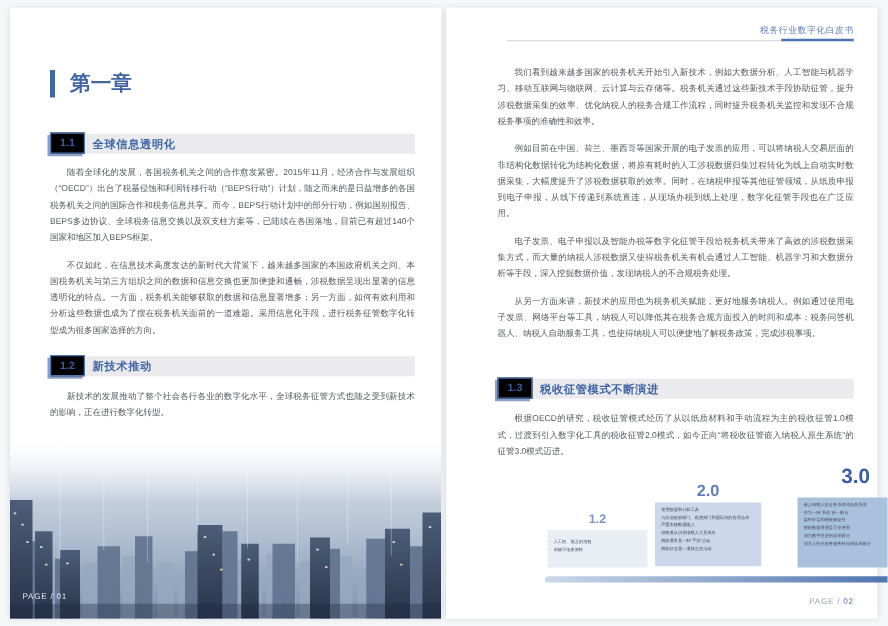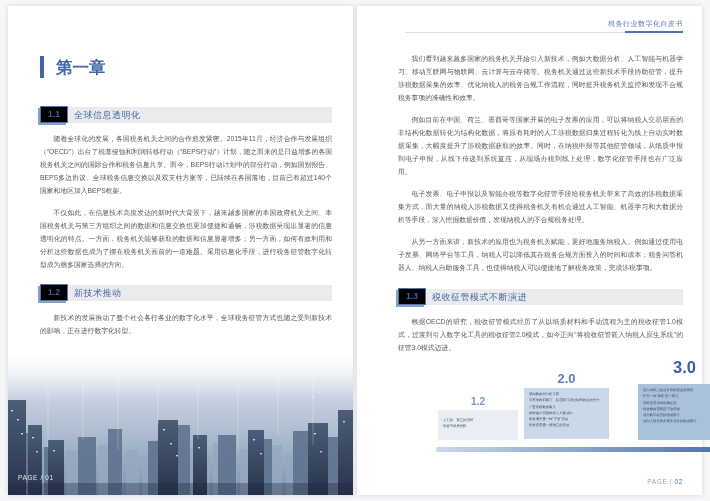--- a/index.html
+++ b/index.html
@@ -8,41 +8,41 @@
   .page { position:absolute; top:6px; width:345px; height:489px; background:#ffffff; box-shadow:0 0 5px rgba(60,70,90,.18); }
   .page-left  { left:8px; }
   .page-right { left:357px; }
 
   
   .lp-flow { position:absolute; left:32px; right:21px; top:0; }
   .chapter { margin-top:50px; border-left:4px solid #4166a5; padding-left:12px; color:#4166a5; font-weight:bold; font-size:16.5px; line-height:22px; }
   .sec-header { position:relative; height:18px; }
   .sec-bar { position:absolute; left:10px; right:0; top:1px; height:16px; background:#ebebed; }
   .sec-badge { position:absolute; left:0; top:0; width:28px; height:17px; background:#000000; border:1px solid #4f74ae; color:#3c5fa5; font-size:8.5px; font-weight:bold; text-align:center; line-height:15px; box-shadow:-2px 2px 0 #8ba0c6; z-index:2; }
-  .sec-title { position:absolute; left:34px; top:1px; height:16px; line-height:16px; color:#4166a5; font-weight:normal; font-size:9px; letter-spacing:.5px; }
+  .sec-title { position:absolute; left:34px; top:1px; height:16px; line-height:16px; color:#4166a5; font-weight:bold; font-size:9px; letter-spacing:.5px; }
   .para { font-size:6.8px; line-height:13px; color:#54575c; text-align:justify; text-indent:2em; }
   .sec1-h { margin-top:28px; }
   .sec1-p1 { margin-top:8px; }
   .sec1-p2 { margin-top:9px; }
   .sec2-h { margin-top:13px;padding-left:12px; }
   .sec2-p1 { margin-top:9px; }
 
   .photo { position:absolute; left:0; right:0; bottom:0; height:140px; overflow:hidden; }
   .photo svg { display:block; width:100%; height:100%; }
   .photo-fade { position:absolute; left:0; right:0; top:0; height:45px; background:linear-gradient(#ffffff, rgba(255,255,255,0)); }
   .lp-footer { position:absolute; left:10px; bottom:14px; color:rgba(255,255,255,.88); font-size:6.5px; letter-spacing:.6px; }
 
   
   .rp-header { position:absolute; top:13px; right:19px; font-size:7px; color:#5d7db8; letter-spacing:.5px; }
   .rp-rule { position:absolute; top:26px; left:48px; right:19px; height:1px; background:#dcdfe5; }
   .rp-rule-accent { position:absolute; top:25px; right:19px; width:58px; height:2px; background:#4f74ae; }
   .rp-flow { position:absolute; left:41px; right:19px; top:0; }
   .rp-flow .para { margin-top:9px; }
   .rp-flow .first { margin-top:46px; }
-  .sec3-h { margin-top:14px; }
+  .sec3-h { margin-top:28px; }
   .sec3-p { margin-top:10px; }
 
   .diagram { position:relative; height:100px; margin-top:6px; }
   .stage-label { position:absolute; text-align:center; font-weight:bold; color:#5d80bd; }
   .lbl1 { left:40px; width:80px; top:36px; font-size:10px; color:#7d97c8; }
   .lbl2 { left:126px; width:85px; top:11px; font-size:13px; color:#5d80bd; }
   .lbl3 { left:240px; width:93px; top:-2px; font-size:16.5px; color:#3a5ca8; }
   .stage-box { position:absolute; overflow:hidden; }
   .box1 { left:40px; width:80px; top:50px; height:30px; background:#e9edf4; }
   .box2 { left:126px; width:85px; top:28px; height:51px; background:#cbd8ea; }

